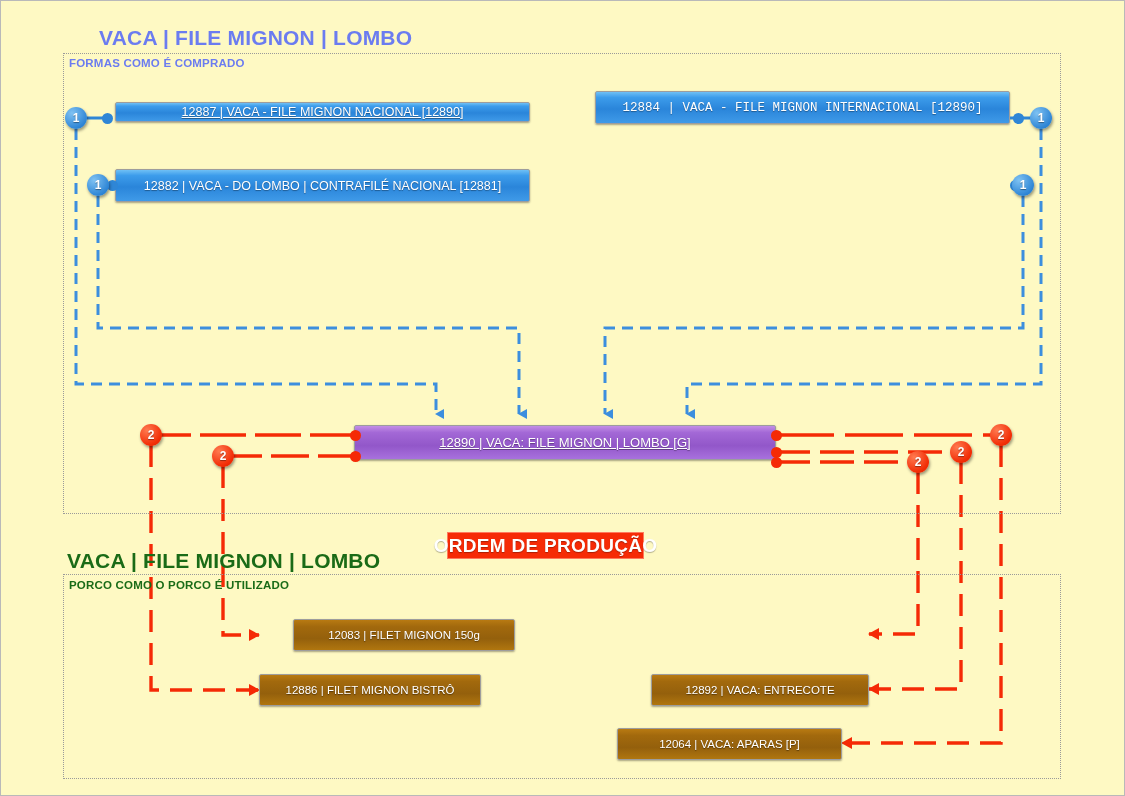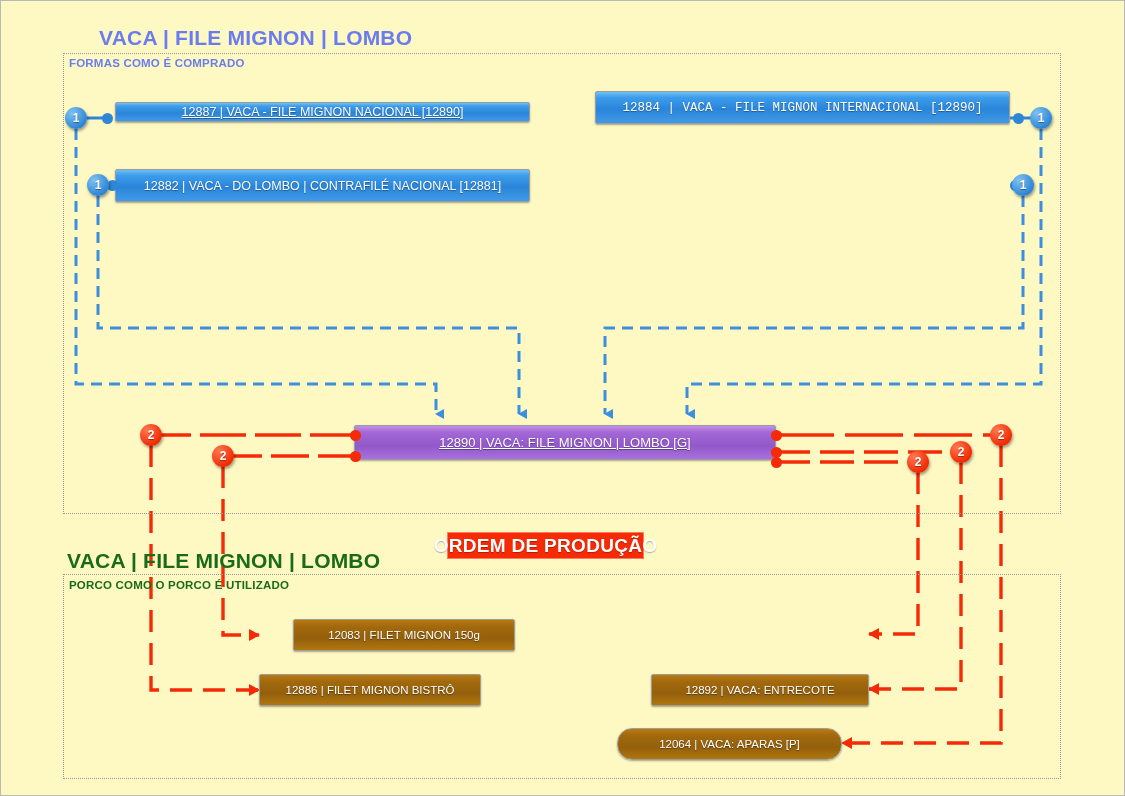--- a/index.html
+++ b/index.html
@@ -204,17 +204,17 @@
 
   <div class="node node-brown" style="left:247px;top:618px;width:222px;height:32px;margin-left:45px;">
     <span>12083 | FILET MIGNON 150g</span>
   </div>
   <div class="node node-brown" style="left:258px;top:673px;width:222px;height:32px;">
     <span>12886 | FILET MIGNON BISTRÔ</span>
   </div>
   <div class="node node-brown" style="left:650px;top:673px;width:218px;height:32px;">
     <span>12892 | VACA: ENTRECOTE</span>
   </div>
-  <div class="node node-brown" style="left:616px;top:727px;width:225px;height:32px;border-radius:15px;">
+  <div class="node node-brown" style="left:616px;top:727px;width:225px;height:32px;">
     <span>12064 | VACA: APARAS [P]</span>
   </div>
 
 </div>
 
 </body></html>

